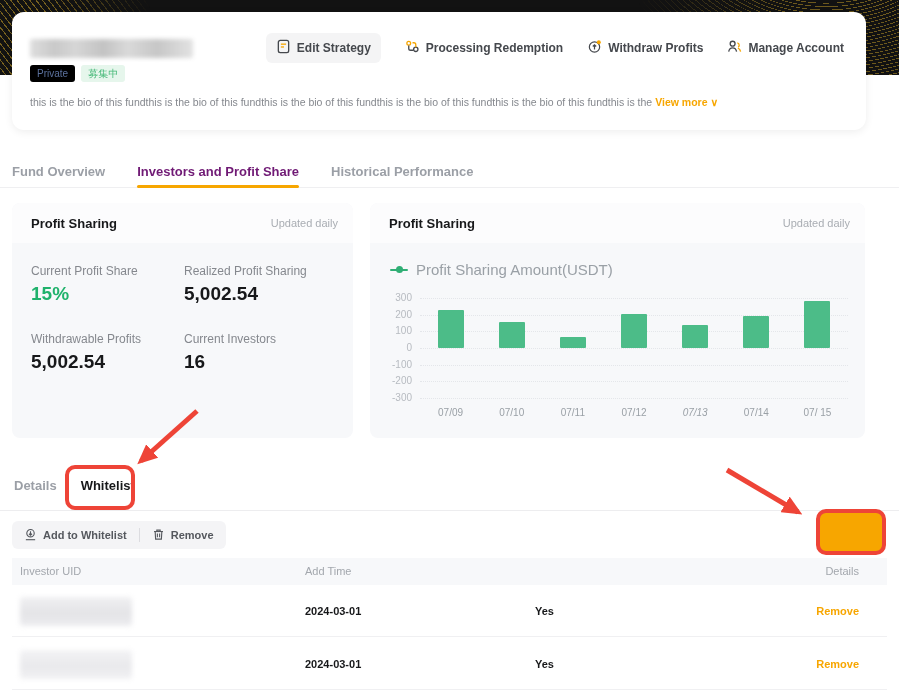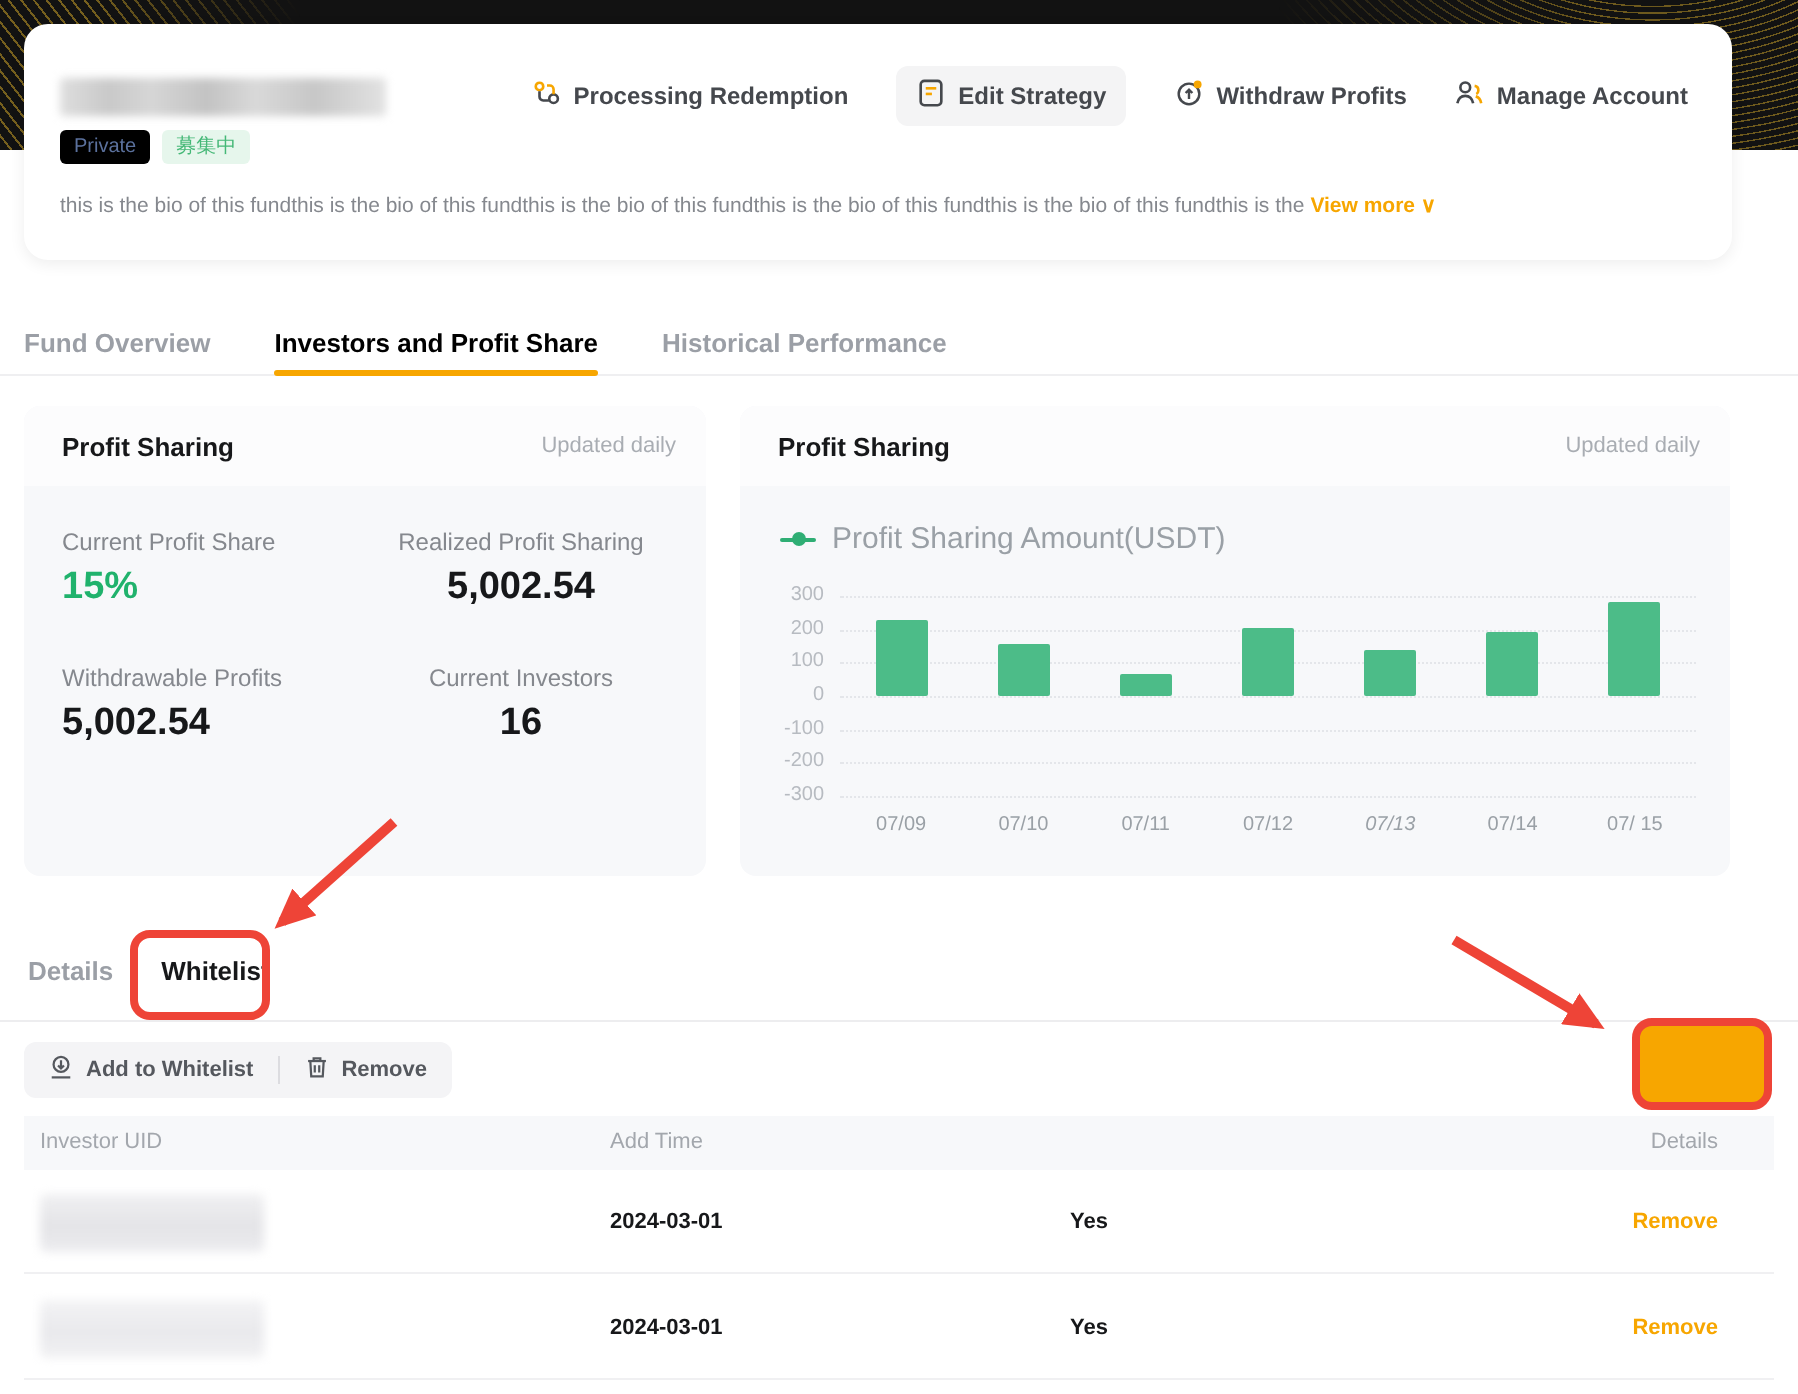--- a/index.html
+++ b/index.html
@@ -35,31 +35,31 @@
   .badge.private { background:#000000; color:#5b719d; }
   .badge.recruiting { background:#e6f6ec; color:#45b877; }
   .bio-row { position:absolute; left:18px; top:84px; font-size:10.5px; color:#85888e; white-space:nowrap; }
   .view-more { color:#f7a600; font-weight:700; margin-left:3px; cursor:pointer; }
   .top-actions { position:absolute; right:22px; top:21px; display:flex; align-items:center; gap:24px; }
   .action-btn { display:flex; align-items:center; gap:6px; font-size:12px; font-weight:700; color:#45484d; cursor:pointer; white-space:nowrap; }
   .action-btn.primary { background:#f4f4f5; border-radius:6px; padding:6px 10px; }
   
   .main-tabs { position:absolute; left:0; top:158px; width:899px; height:30px; border-bottom:1px solid #efeff1; display:flex; gap:32px; padding-left:12px; }
   .main-tab { position:relative; font-size:13px; font-weight:700; color:#9b9fa6; line-height:28px; cursor:pointer; white-space:nowrap; }
-  .main-tab.active { color:#000000; }
+  .main-tab.active { color:#701a75; }
   .main-tab.active::after { content:""; position:absolute; left:0; right:0; bottom:-1px; height:3px; background:#f7a600; border-radius:2px; }
   
   .card { position:absolute; top:203px; height:235px; background:#f7f8fa; border-radius:8px; }
   .card-header { position:relative; height:40px; background:#fcfcfd; border-radius:8px 8px 0 0; display:flex; align-items:center; justify-content:space-between; padding:0 15px 0 19px;gap:20px; }
   .card-title { font-size:13px; font-weight:700; color:#17181a; }
   .card-updated { font-size:11px; color:#a9adb3; }
   .summary-card { left:12px; width:341px; }
   .stats-grid { display:grid; grid-template-columns:1fr 1fr; row-gap:27px; padding:21px 16px 0 19px; }
   .stat { display:flex; flex-direction:column; gap:5px; }
-  .stat.right { text-align:center; }
+  .stat.right { text-align:left; }
   .stat-label { font-size:12px; color:#85888e; }
   .stat-value { font-size:19px; font-weight:700; color:#17181a; }
   .stat-value.green { color:#20b26c; }
   
   .chart-card { left:370px; width:495px; }
   .chart-legend { position:absolute; left:20px; top:58px; display:flex; align-items:center; gap:8px; }
   .legend-marker { position:relative; width:18px; height:2px; background:#2fae74; border-radius:1px; }
   .legend-marker::after { content:""; position:absolute; left:5.5px; top:-2.5px; width:7px; height:7px; border-radius:50%; background:#2fae74; }
   .legend-text { font-size:15px; color:#9aa0a6; }
   .chart-y-axis { position:absolute; left:8px; top:95px; width:34px; height:100px; }
@@ -108,36 +108,36 @@
 </div>
 
 <div class="top-card">
   <div class="fund-name-blur"></div>
   <div class="badges">
     <span class="badge private">Private</span>
     <span class="badge recruiting">募集中</span>
   </div>
   <div class="bio-row"><span>this is the bio of this fundthis is the bio of this fundthis is the bio of this fundthis is the bio of this fundthis is the bio of this fundthis is the</span><span class="view-more">View more ∨</span></div>
   <div class="top-actions">
+    <div class="action-btn primary">
+      <span><svg viewBox="0 0 16 16" width="15" height="15" fill="none">
+            <rect x="2.5" y="1.5" width="11" height="13" rx="2" stroke="#45484d" stroke-width="1.4"></rect>
+            <line x1="5.2" y1="5.5" x2="10.8" y2="5.5" stroke="#f7a600" stroke-width="1.4"></line>
+            <line x1="5.2" y1="8.5" x2="8.5" y2="8.5" stroke="#f7a600" stroke-width="1.4"></line>
+          </svg></span>
+      <span>Edit Strategy</span>
+    </div>
     <div class="action-btn">
       <span><svg viewBox="0 0 16 16" width="15" height="15" fill="none">
             <circle cx="4" cy="4.5" r="2" stroke="#f7a600" stroke-width="1.4"></circle>
             <circle cx="11.5" cy="11" r="2.3" stroke="#45484d" stroke-width="1.4"></circle>
             <path d="M4 7v3a2 2 0 0 0 2 2h3" stroke="#45484d" stroke-width="1.4"></path>
             <path d="M11.5 8.7V6a2 2 0 0 0-2-2H8" stroke="#f7a600" stroke-width="1.4"></path>
           </svg></span>
       <span>Processing Redemption</span>
-    </div>
-    <div class="action-btn primary">
-      <span><svg viewBox="0 0 16 16" width="15" height="15" fill="none">
-            <rect x="2.5" y="1.5" width="11" height="13" rx="2" stroke="#45484d" stroke-width="1.4"></rect>
-            <line x1="5.2" y1="5.5" x2="10.8" y2="5.5" stroke="#f7a600" stroke-width="1.4"></line>
-            <line x1="5.2" y1="8.5" x2="8.5" y2="8.5" stroke="#f7a600" stroke-width="1.4"></line>
-          </svg></span>
-      <span>Edit Strategy</span>
     </div>
     <div class="action-btn">
       <span><svg viewBox="0 0 16 16" width="15" height="15" fill="none">
             <circle cx="8" cy="8.5" r="5.5" stroke="#45484d" stroke-width="1.3"></circle>
             <path d="M8 11.2V6.3M6.2 8l1.8-1.8L9.8 8" stroke="#45484d" stroke-width="1.3"></path>
             <circle cx="12.6" cy="3.4" r="2.1" fill="#f7a600"></circle>
           </svg></span>
       <span>Withdraw Profits</span>
     </div>
     <div class="action-btn">

